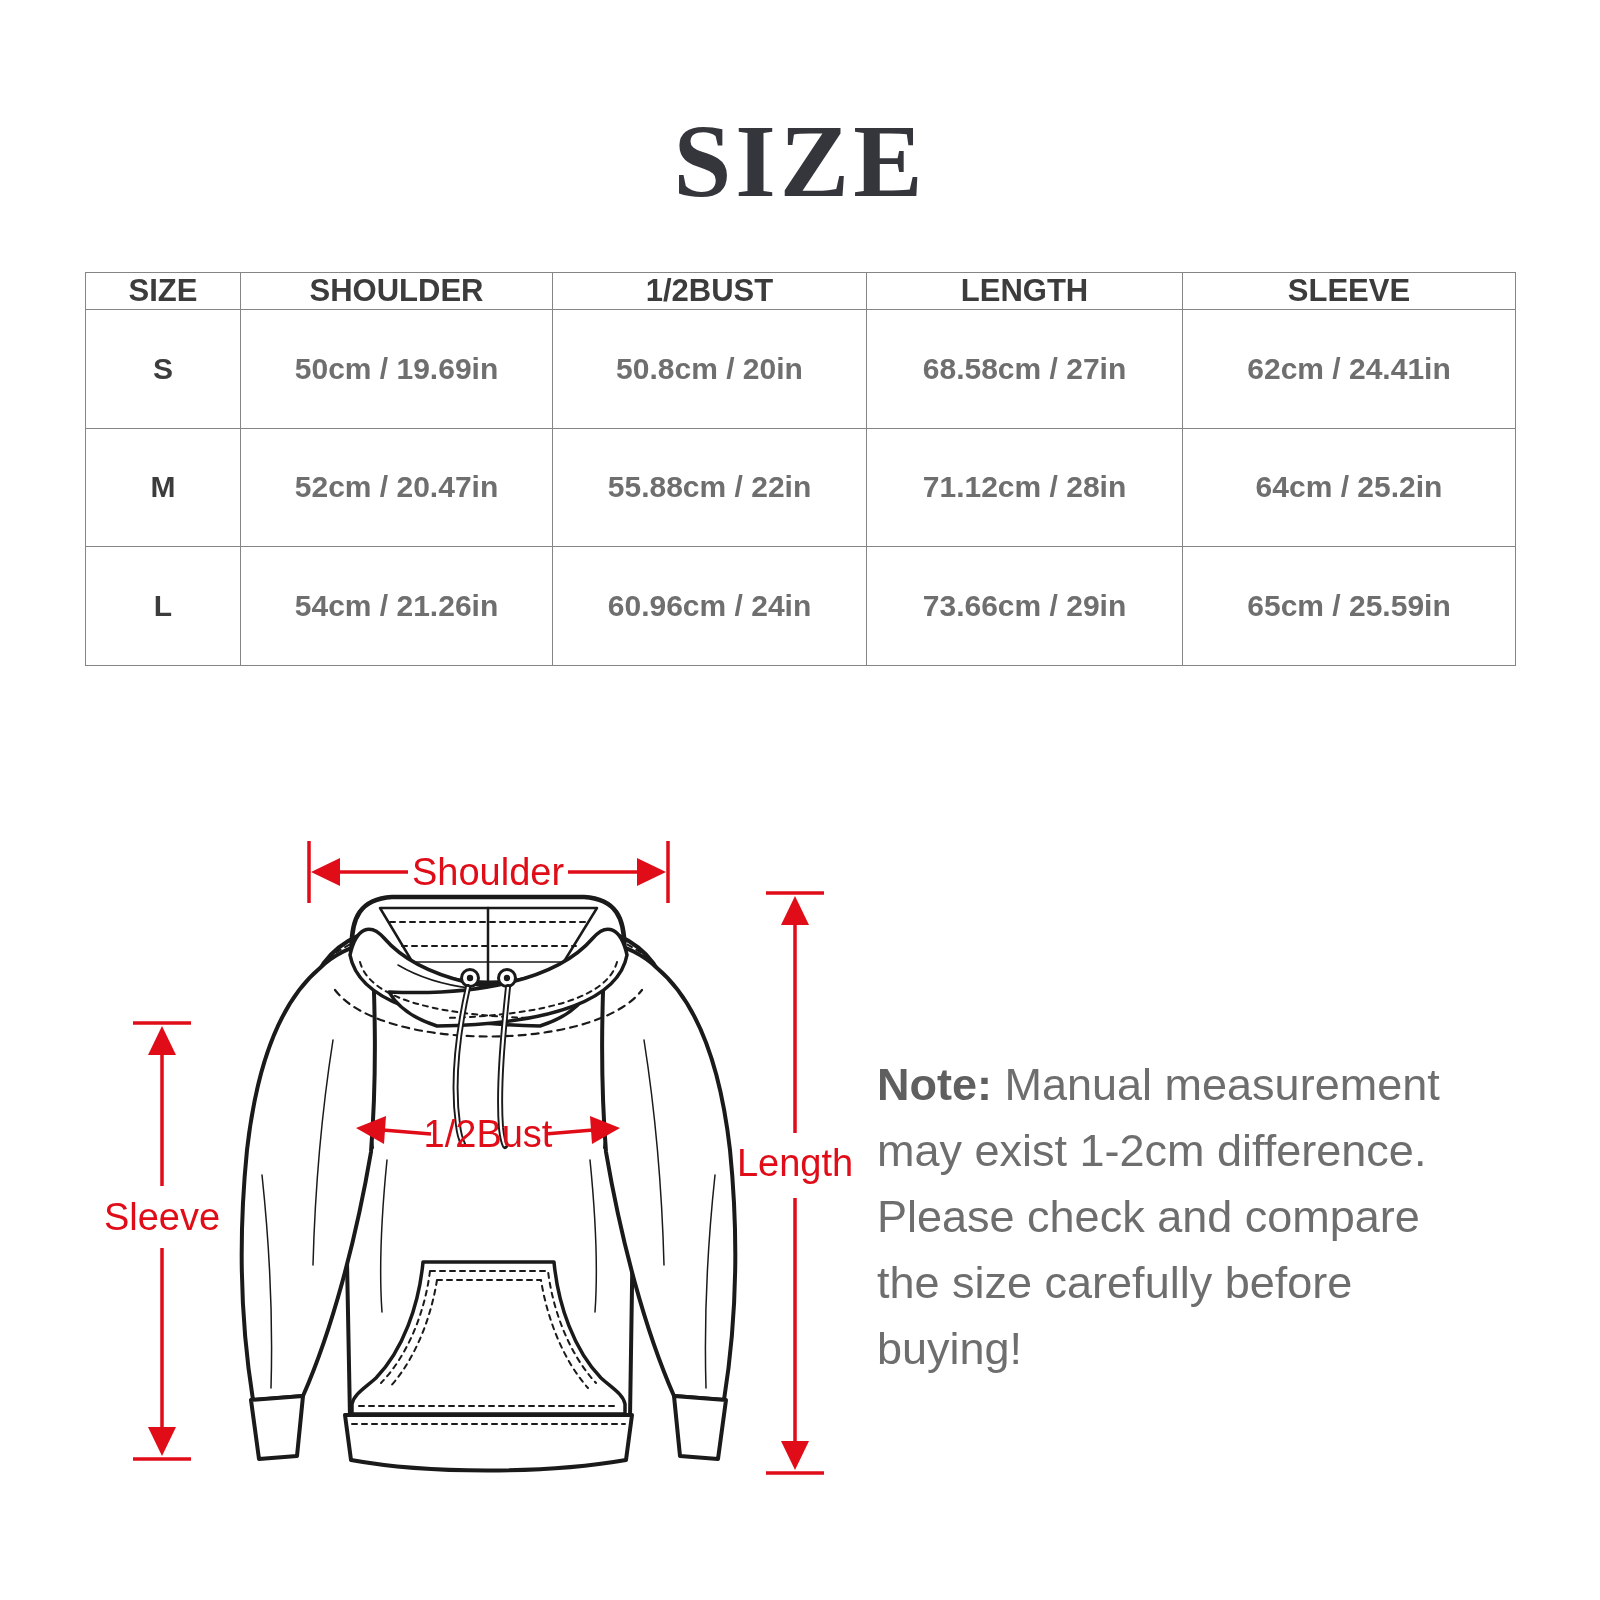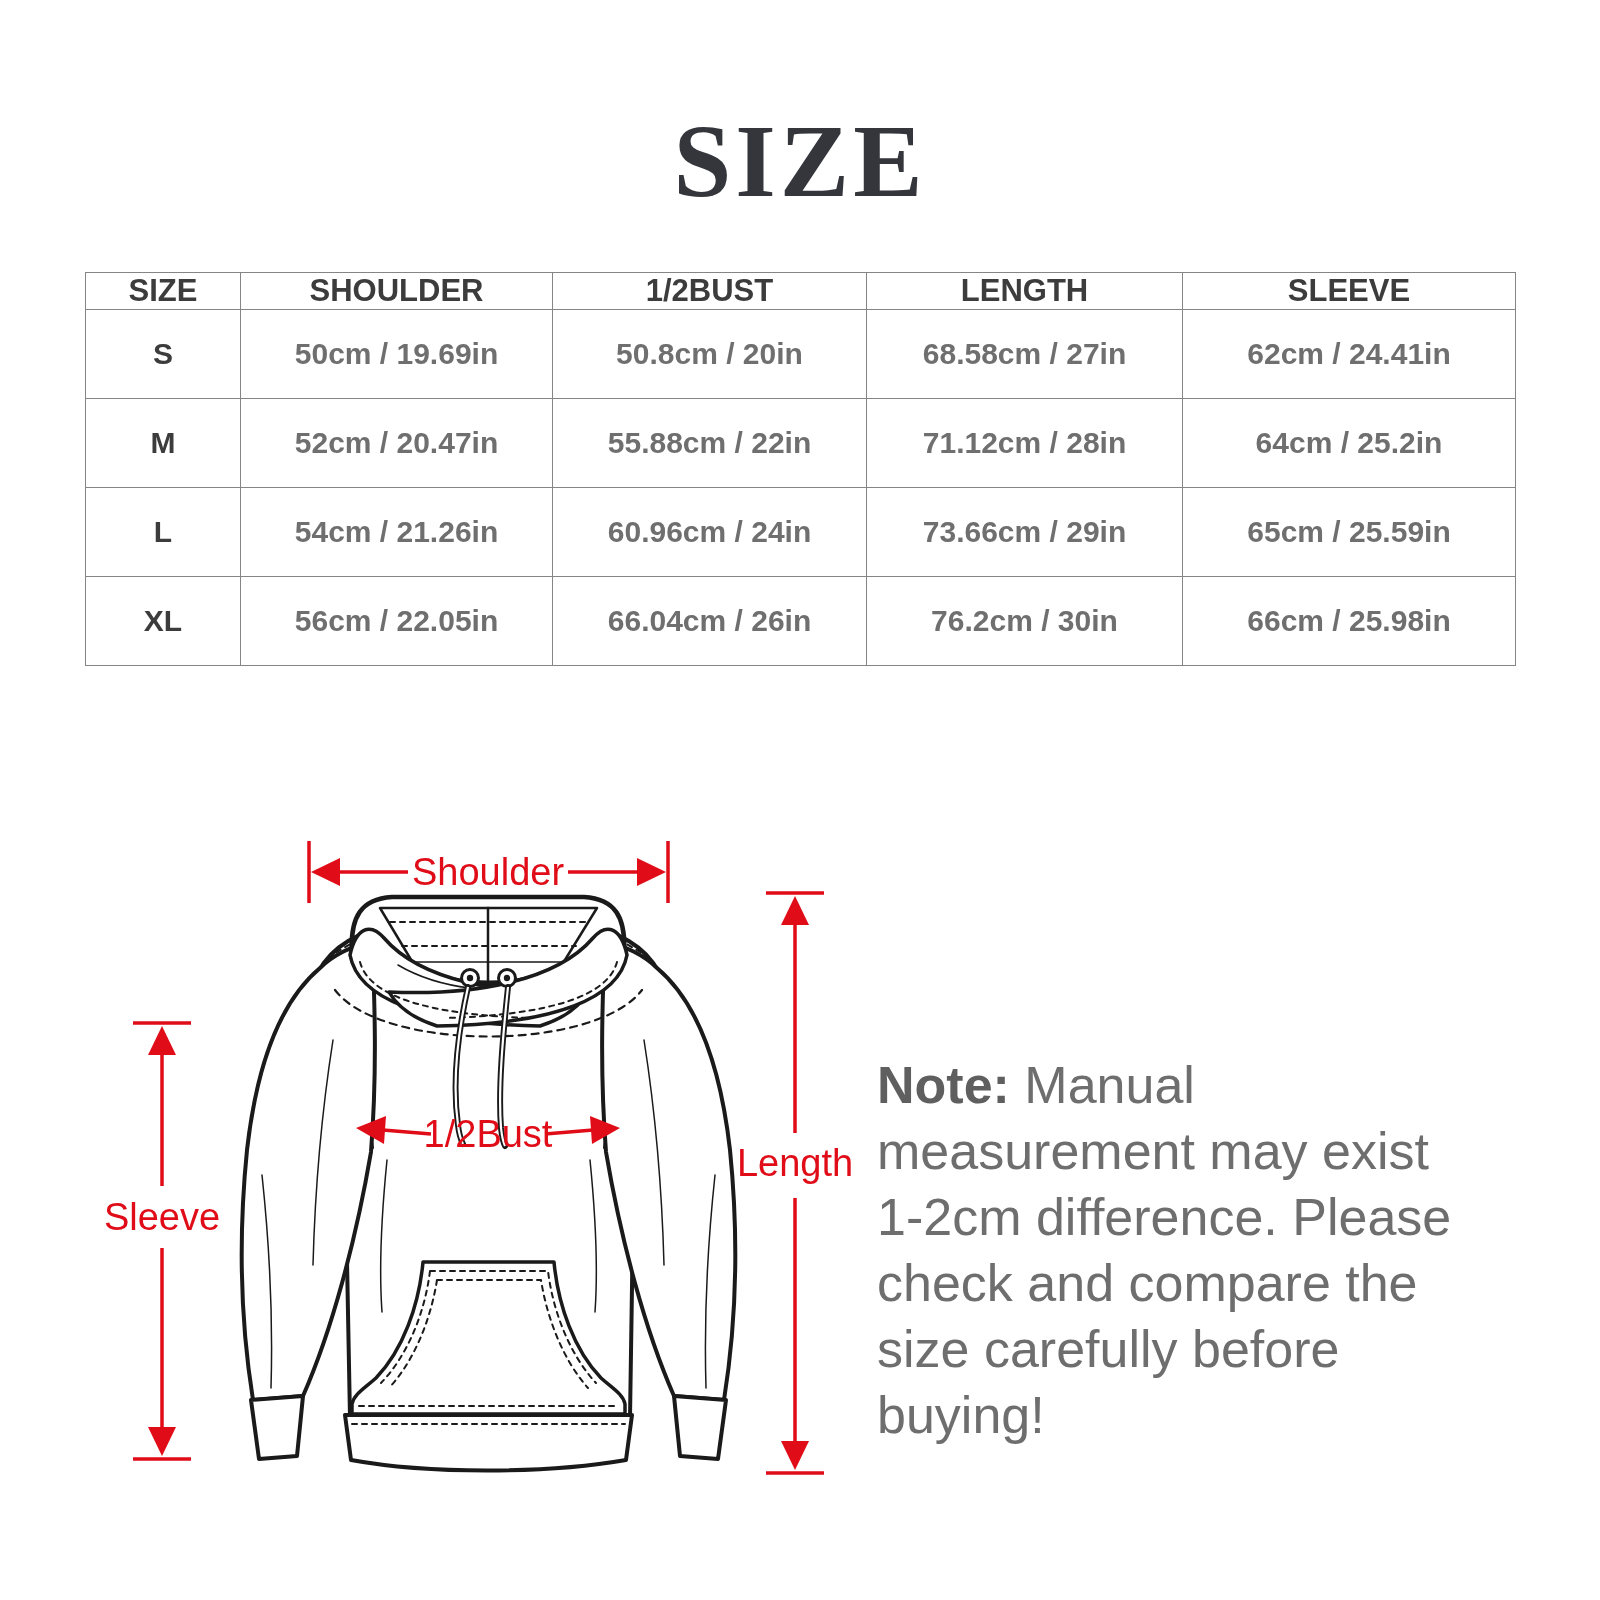--- a/index.html
+++ b/index.html
@@ -43,21 +43,21 @@
   .dash2{stroke-dasharray:5 5;}
   .red{stroke:var(--accent);fill:none;stroke-width:3.5;}
   .redhead{fill:var(--accent);stroke:none;}
   .redlabel{
     fill:var(--accent);
     font-family:"Liberation Sans","DejaVu Sans",sans-serif;
     font-size:38px;font-weight:400;
   }
   .note{
     position:absolute;left:877px;top:1052px;width:610px;
-    font-size:52px;line-height:66px;color:var(--note-text);
+    font-size:45px;line-height:66px;color:var(--note-text);
   }
   .note .note-prefix{font-weight:700;color:#5f5f5f;}
 </style>
 </head>
 <body>
 
 <div class="page-title">SIZE</div>
 
 <div class="table-wrap">
   <table class="size-table">
@@ -92,27 +92,20 @@
         <td>71.12cm / 28in</td>
         <td>64cm / 25.2in</td>
       </tr>
       <tr>
         <td class="size-cell">L</td>
         <td>54cm / 21.26in</td>
         <td>60.96cm / 24in</td>
         <td>73.66cm / 29in</td>
         <td>65cm / 25.59in</td>
       </tr>
-      <tr>
-        <td class="size-cell">XL</td>
-        <td>56cm / 22.05in</td>
-        <td>66.04cm / 26in</td>
-        <td>76.2cm / 30in</td>
-        <td>66cm / 25.98in</td>
-      </tr>
     </tbody>
   </table>
 </div>
 
 <svg class="diagram-svg" viewBox="100 828 760 704" xmlns="http://www.w3.org/2000/svg">
 
   <g>
 
     <path class="sketch fillwhite" stroke-width="4" d="M 372 930 C 338 942 317 963 312 992 C 305 1038 325 1095 345 1155 L 350 1418 L 630 1418 L 634 1155 C 653 1095 672 1038 665 992 C 660 963 639 942 605 930 C 560 1000 416 1000 372 930 Z"></path>
 

